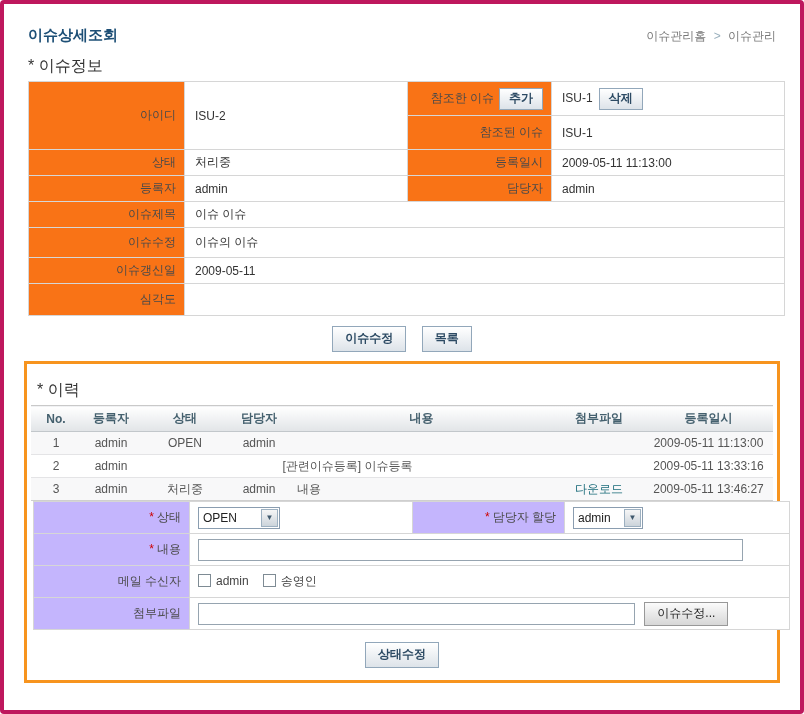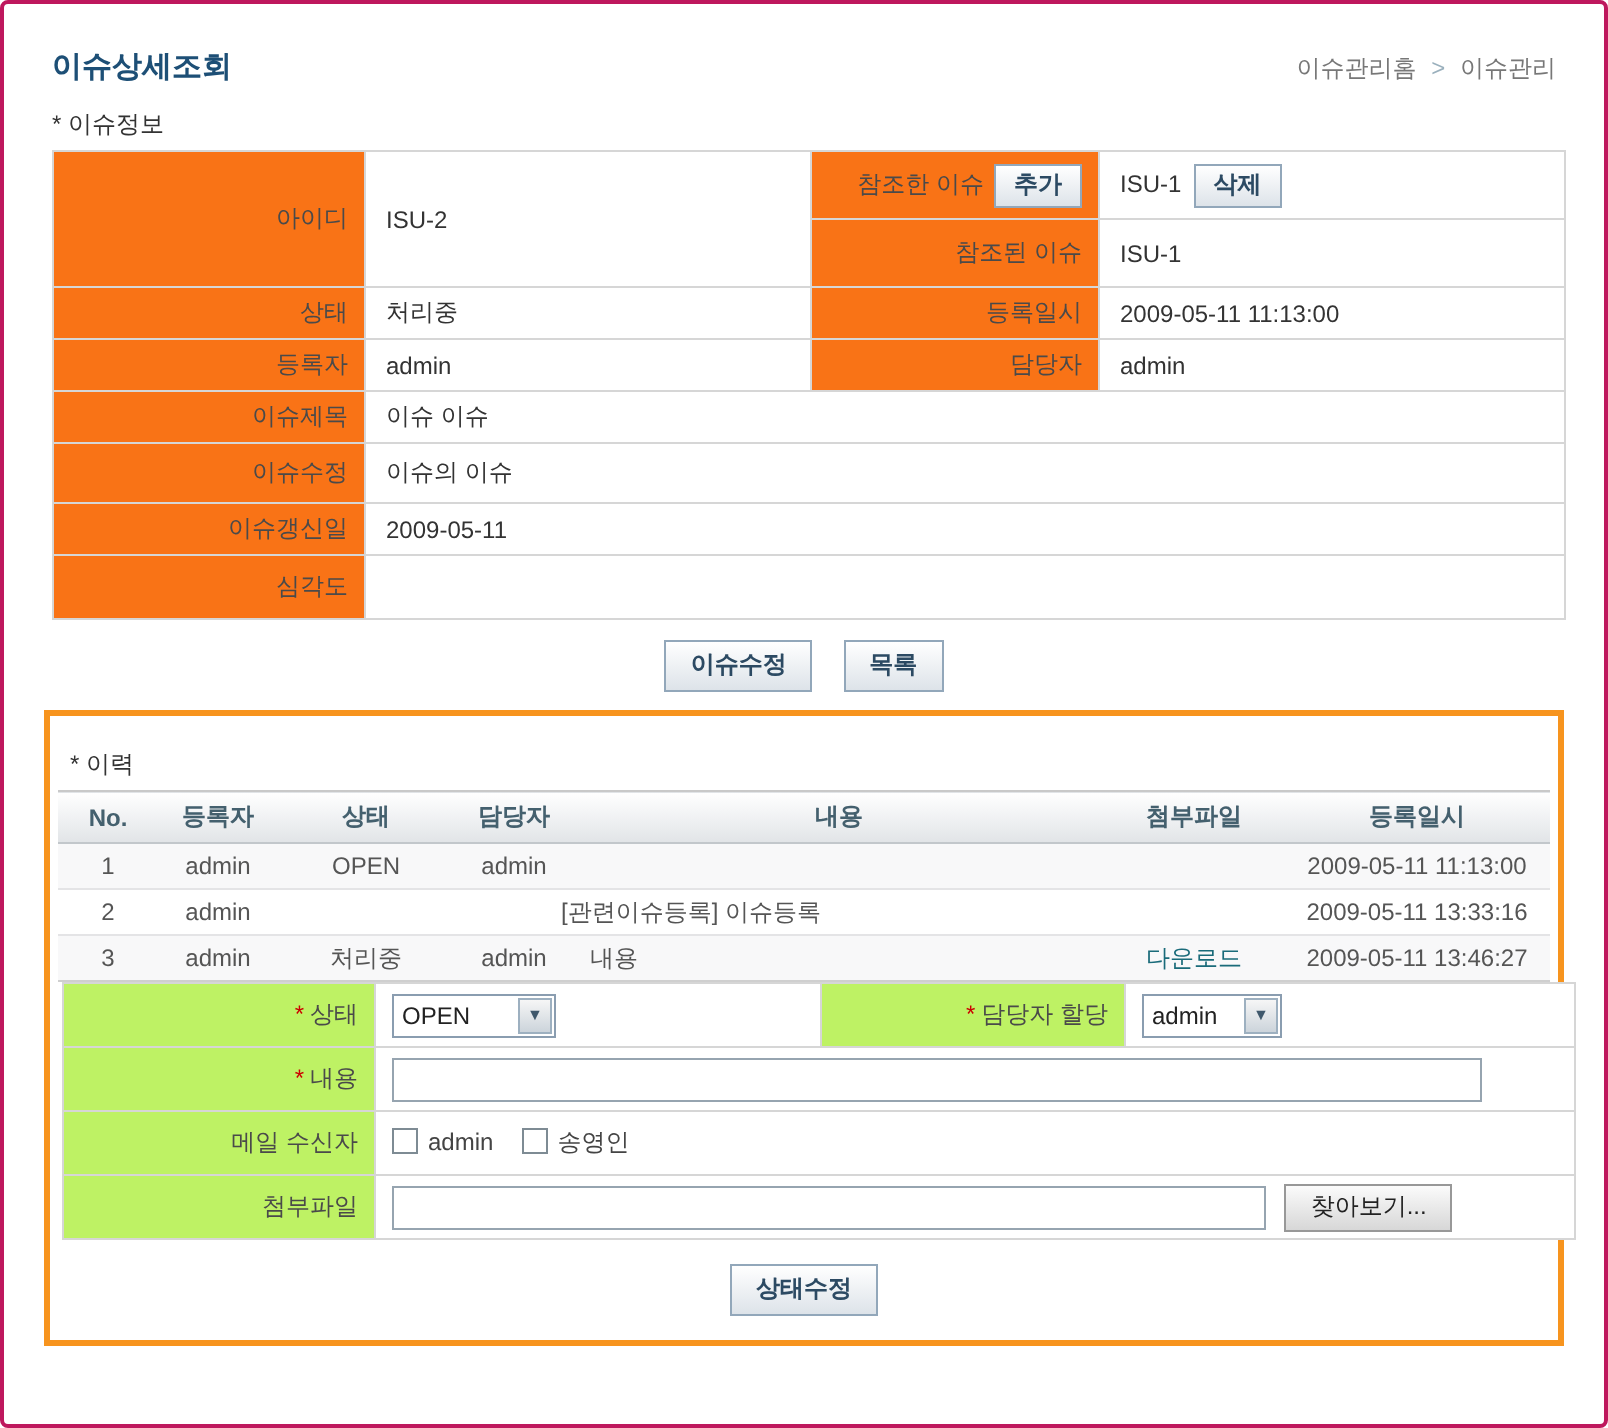--- a/index.html
+++ b/index.html
@@ -4,32 +4,32 @@
 <style>
   * { margin:0; padding:0; box-sizing:border-box; }
   html,body { background:#fff; }
   body {
     width:804px; height:714px;
     font-family:"Liberation Sans","DejaVu Sans",sans-serif;
     font-size:12px; color:#333;
   }
   .page {
     width:804px; height:714px;
-    border:2px solid #be185d; border-radius:4px;
+    border:4px solid #be185d; border-radius:4px;
     background:#fff; overflow:hidden;
   }
   
   .header {
     display:flex; justify-content:space-between; align-items:flex-end;
     padding:22px 24px 0 24px;
   }
   .page-title { font-size:15px; font-weight:bold; color:var(--title-navy,#1D4F76); }
   .breadcrumb { font-size:12px; color:#777; }
   .breadcrumb .sep { color:#9ab0bd; margin:0 4px; }
-  .section-label { font-size:12px; color:#333; margin:11px 0 4px 24px; }
+  .section-label { font-size:16px; color:#333; margin:11px 0 4px 24px; }
   .orange-box .section-label { margin-left:6px; }
 
   
   table { border-collapse:collapse; table-layout:fixed; }
   .info-table { width:756px; margin:0 0 0 24px; border:1px solid #c6c6c6; }
   .info-table td { border:1px solid #d6d6d6; font-size:12px; }
   .info-table td.label {
     background:#f97316; text-align:right; padding-right:8px; color:#4a4a4a;
   }
   .info-table td.value { background:#fff; padding-left:10px; color:#333; }
@@ -71,21 +71,21 @@
   }
   .history-table tr.odd td { background:#f8f8f9; }
   .history-table tr:last-child td { border-bottom:1px solid #cfcfcf; }
   .history-table td.cell-left { text-align:left; padding-left:8px; }
   .history-table td.link { color:var(--link-teal,#1A6B7A); cursor:pointer; }
 
   
   .form-table { width:756px; margin-left:2px; border:1px solid #c6c6c6; }
   .form-table td { border:1px solid #d6d6d6; height:32px; font-size:12px; }
   .form-table td.label {
-    background:#bef264; text-align:right; padding-right:8px; color:#4a4a4a;
+    background:#c4b5fd; text-align:right; padding-right:8px; color:#4a4a4a;
   }
   .form-table td.field { background:#fff; padding-left:8px; }
   .req { color:var(--required-red,#CC0000); margin-right:3px; }
 
   
   .select {
     display:inline-flex; align-items:center; justify-content:space-between;
     border:1px solid #8a9db0; background:#fff; height:22px; vertical-align:middle;
   }
   .select .sel-val { padding-left:4px; color:#222; }
@@ -274,21 +274,21 @@
       <tr>
         <td class="label">메일 수신자</td>
         <td class="field" colspan="3">
           <span class="checkbox"></span><span class="cb-label">admin</span><span class="checkbox"></span><span class="cb-label">송영인</span>
         </td>
       </tr>
       <tr>
         <td class="label">첨부파일</td>
         <td class="field" colspan="3">
           <input class="text-input" style="width: 437px;" value="">
-          <button class="btn btn-browse" style="margin-left:6px">찾아보기...</button>
+          <button class="btn btn-browse" style="margin-left:6px">이슈수정...</button>
         </td>
       </tr>
     </tbody>
       </table>
 
     <div class="center-buttons" style="margin:12px 0 0">
       <button class="btn">상태수정</button>
     </div>
 
   </div>

